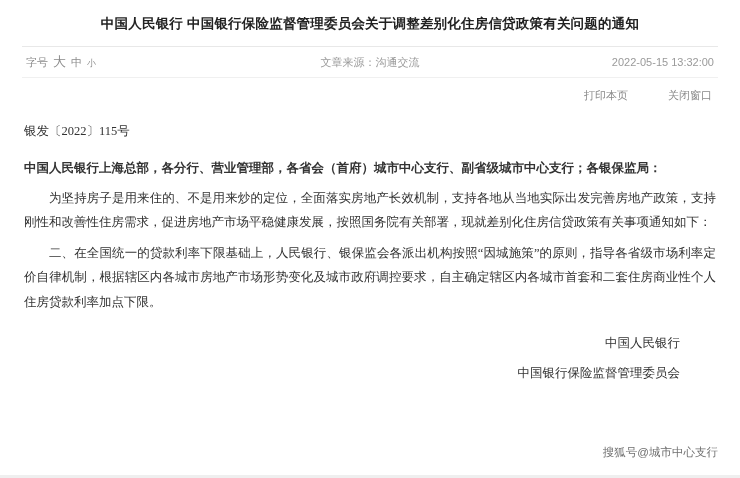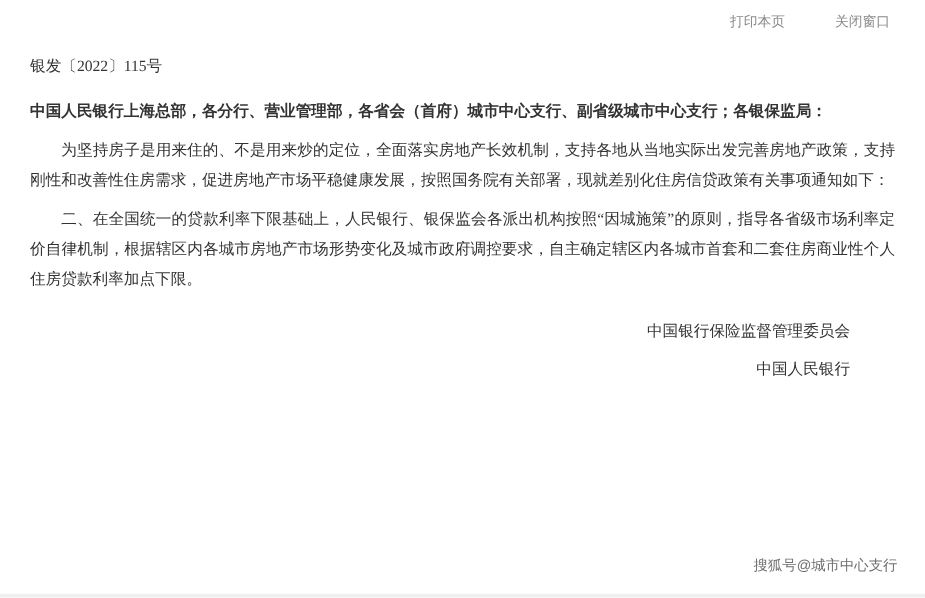--- a/index.html
+++ b/index.html
@@ -130,34 +130,45 @@
     bottom: 0;
     height: 3px;
     background: #efefef;
   }
 </style>
 </head>
 <body>
 
 <div class="page">
 
+  <div class="doc-title">中国人民银行  中国银行保险监督管理委员会关于调整差别化住房信贷政策有关问题的通知</div>
 
+  <div class="meta-bar">
+    <div class="font-size-group">
+      <span class="fs-label">字号</span>
+      <span class="fs-big">大</span>
+      <span class="fs-mid">中</span>
+      <span class="fs-small">小</span>
+    </div>
+    <div class="source">文章来源：沟通交流</div>
+    <div class="timestamp">2022-05-15 13:32:00</div>
+  </div>
 
   <div class="actions">
     <a>打印本页</a>
     <a>关闭窗口</a>
   </div>
 
   <div class="body">
     <div class="doc-number">银发〔2022〕115号</div>
     <p class="p-flush">中国人民银行上海总部，各分行、营业管理部，各省会（首府）城市中心支行、副省级城市中心支行；各银保监局：</p>
     <p class="p-indent">为坚持房子是用来住的、不是用来炒的定位，全面落实房地产长效机制，支持各地从当地实际出发完善房地产政策，支持刚性和改善性住房需求，促进房地产市场平稳健康发展，按照国务院有关部署，现就差别化住房信贷政策有关事项通知如下：</p>
     <p class="p-indent">二、在全国统一的贷款利率下限基础上，人民银行、银保监会各派出机构按照“因城施策”的原则，指导各省级市场利率定价自律机制，根据辖区内各城市房地产市场形势变化及城市政府调控要求，自主确定辖区内各城市首套和二套住房商业性个人住房贷款利率加点下限。</p>
 
     <div class="signoff">
+      <div>中国人民银行</div>
       <div>中国银行保险监督管理委员会</div>
-      <div>中国人民银行</div>
     </div>
   </div>
 
   <div class="watermark">搜狐号@城市中心支行</div>
   <div class="bottom-rule"></div>
 </div>
 
 </body></html>

